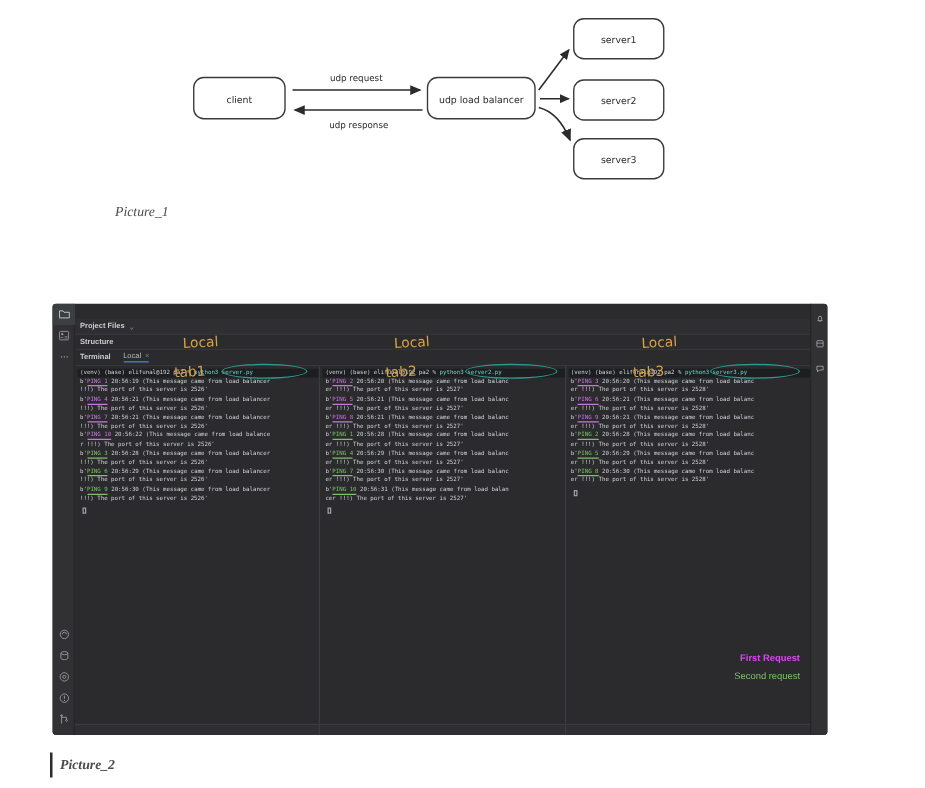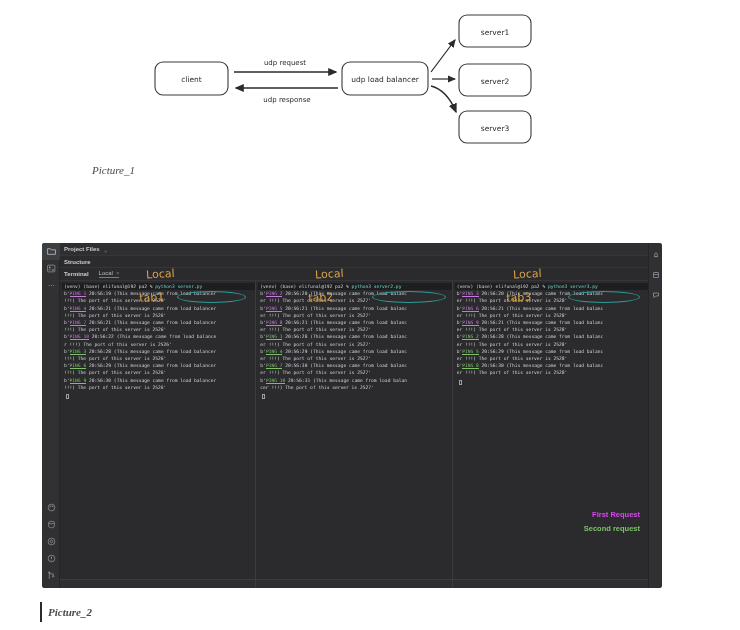--- a/index.html
+++ b/index.html
@@ -46,21 +46,21 @@
   .ide-right-rail {
     position: absolute; right: 0; top: 0; width: 14px; height: 345px;
     background: #313134; border-left: 1px solid #252527;
   }
   .rrail-icon {
     width: 14px; height: 16px; margin-top: 4px;
     display: flex; align-items: center; justify-content: center;
     color: #9aa0a6;
   }
 
-  .ide-body { position: absolute; left: 18px; top: 0; right: 14px; height: 345px; }
+  .ide-body { position: absolute; left: 18px; top: 12px; right: 14px; height: 345px; }
 
   .tool-head {
     height: 13px; padding-left: 4px;
     display: flex; align-items: center;
     border-bottom: 1px solid #35353a;
     background: #2f2f32;
   }
   .tool-head-label { font-family: "Liberation Sans", sans-serif; font-size: 6px; color: #c8ccd0; font-weight: bold; }
   .chev { margin-left: 4px; color: #8b9096; font-size: 6px; }
 
@@ -113,21 +113,21 @@
     border: 1px solid #9aa0a6; margin-left: 2px; margin-top: 3px;
   }
 
   .legend { position: absolute; right: 8px; bottom: 55px; text-align: right; }
   .legend-first {
     font-family: "Liberation Sans", sans-serif; font-size: 7.5px;
     font-weight: bold; color: #d946ef; margin-bottom: 5px;
   }
   .legend-second {
     font-family: "Liberation Sans", sans-serif; font-size: 7.5px;
-    font-weight: bold; color: #7ec06a;
+    font-weight: normal; color: #7ec06a;
   }
 
   .ide-status {
     position: absolute; left: 18px; right: 14px; bottom: 0; height: 9px;
     background: #2f2f32; border-top: 1px solid #3b3b40;
     display: flex; align-items: center;
   }
   .status-seg { flex: 1 1 0; height: 9px; border-right: 1px solid #3b3b40; }
   .status-seg:last-child { border-right: none; }
 

